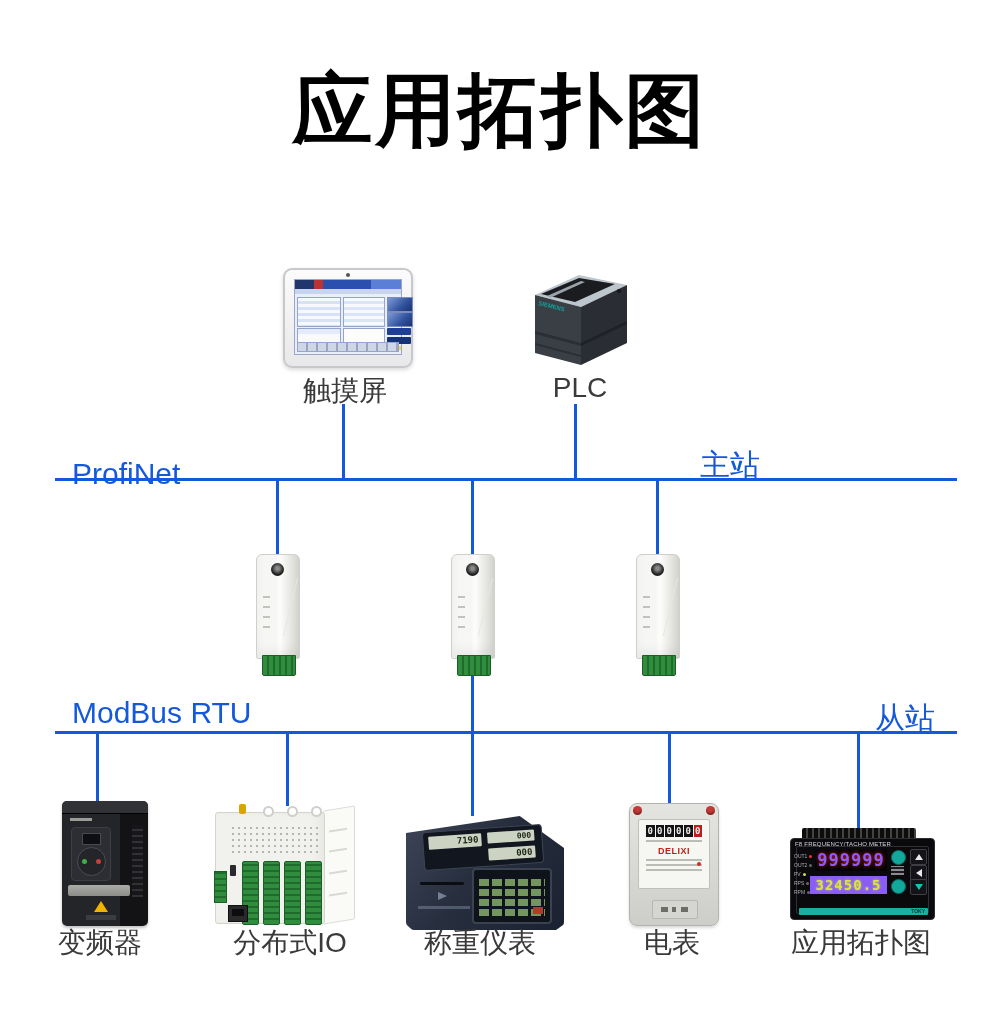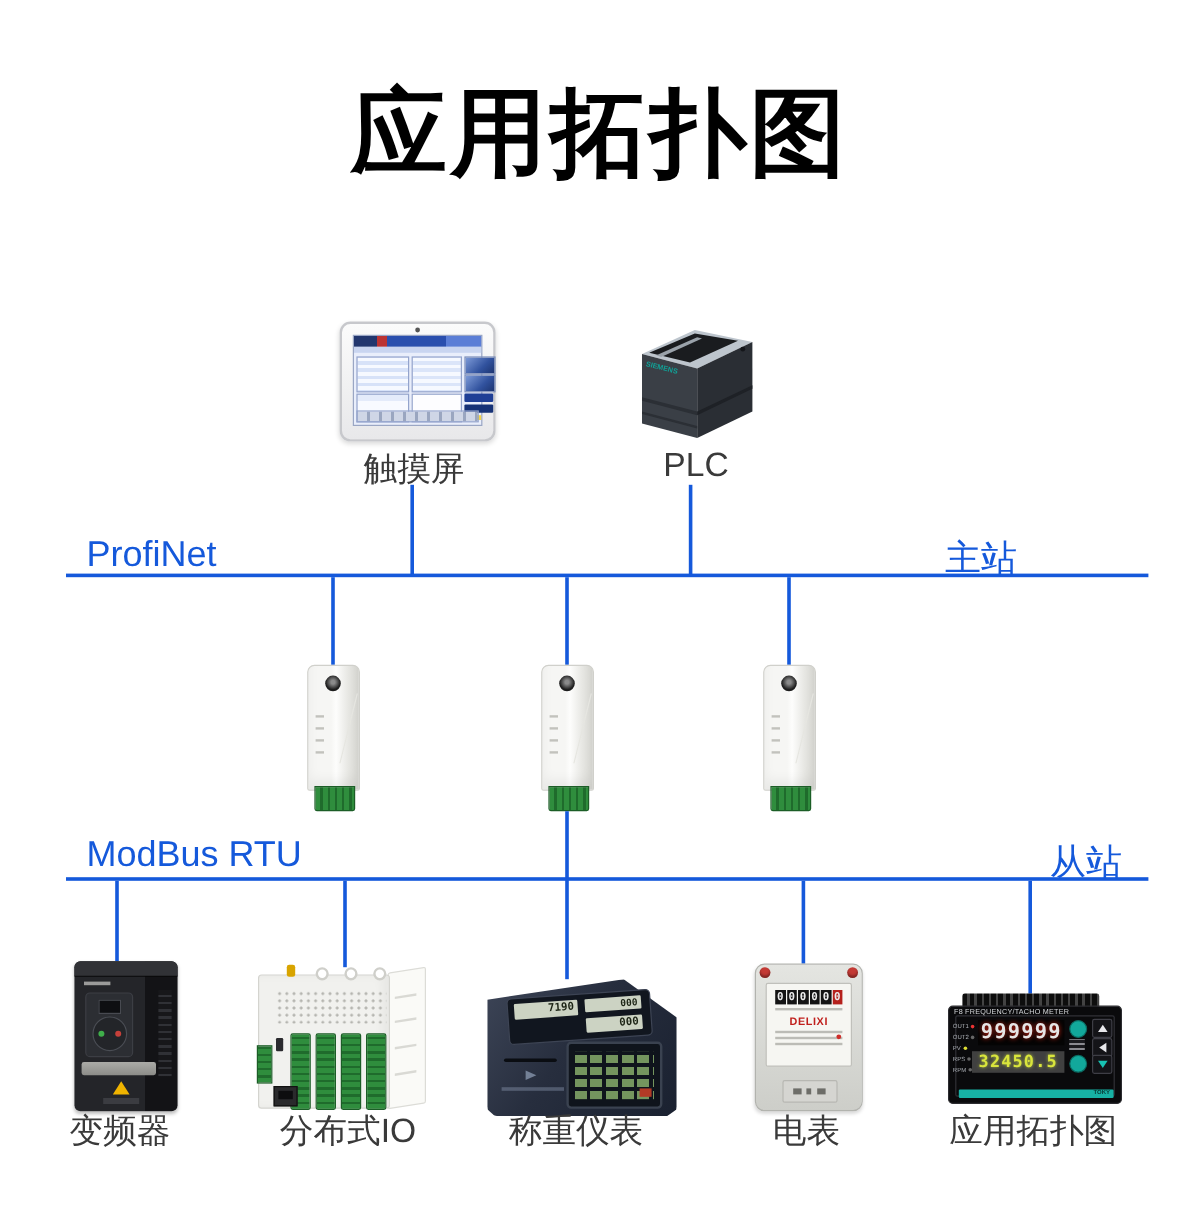--- a/index.html
+++ b/index.html
@@ -134,23 +134,23 @@
            background:repeating-linear-gradient(90deg,#0d0d0d 0 4px,#434343 4px 6px);}
   .pm-case{position:absolute;left:0;top:10px;right:0;height:80px;background:#0a0a0c;
            border:1px solid #2c2c30;border-radius:4px;}
   .pm-inner{position:absolute;left:5px;top:7px;right:5px;bottom:5px;border:1px solid #303036;border-radius:2px;}
   .pm-head{position:absolute;left:4px;top:2px;color:#d4d7da;font-size:6px;letter-spacing:.2px;white-space:nowrap;}
   .pm-side{position:absolute;left:3px;top:13px;color:#a9adb3;font-size:5px;line-height:9px;}
   .pm-side b{display:block;font-weight:400;white-space:nowrap;}
   .pm-side .d{display:inline-block;width:3px;height:3px;border-radius:50%;background:#666;margin-left:2px;}
   .pm-side .red{background:#e33;} .pm-side .ylw{background:#dd3;}
   .pm-d1{position:absolute;left:24px;top:11px;width:72px;height:21px;background:#040404;
-         color:#e5e5e5;font:700 17px/21px "DejaVu Sans Mono",monospace;letter-spacing:1px;
+         color:#8b5cf6;font:700 17px/21px "DejaVu Sans Mono",monospace;letter-spacing:1px;
          text-align:center;text-shadow:0 0 4px rgba(255,40,20,.8);}
-  .pm-d2{position:absolute;left:19px;top:37px;width:77px;height:18px;background:#404040;
+  .pm-d2{position:absolute;left:19px;top:37px;width:77px;height:18px;background:#8b5cf6;
          color:#d9e53c;font:700 14px/18px "DejaVu Sans Mono",monospace;letter-spacing:1px;
          text-align:center;text-shadow:0 0 3px rgba(210,230,60,.8);}
   .pm-circle{position:absolute;width:13px;height:13px;border-radius:50%;background:#12a89b;border:1px solid #0b6b62;}
   .pm-bars{position:absolute;left:100px;top:27px;width:13px;height:9px;
            background:repeating-linear-gradient(0deg,#8a8a90 0 2px,#1a1a1e 2px 4px);}
   .pm-sq{position:absolute;width:15px;height:14px;background:#141418;border:1px solid #3e3e46;border-radius:2px;}
   .pm-sq i{position:absolute;left:50%;top:50%;width:0;height:0;transform:translate(-50%,-50%);}
   .pm-up i{border-left:4px solid transparent;border-right:4px solid transparent;border-bottom:6px solid #e8e8ec;}
   .pm-lf i{border-top:4px solid transparent;border-bottom:4px solid transparent;border-right:6px solid #e8e8ec;}
   .pm-dn i{border-left:4px solid transparent;border-right:4px solid transparent;border-top:6px solid #17c2b2;}
@@ -197,22 +197,22 @@
     </svg>
   </div>
 
   <div class="devlabel" style="left:285px;top:372px;width:120px;">触摸屏</div>
   <div class="devlabel" style="left:527px;top:372px;width:106px;">PLC</div>
 
   <div class="vline" style="left:342px;top:404px;height:75px;"></div>
   <div class="vline" style="left:574px;top:404px;height:75px;"></div>
 
   <div class="hline" style="left:55px;top:478px;width:902px;"></div>
-  <div class="buslabel" style="left:72px;top:446px;">ProfiNet</div>
-  <div class="buslabel" style="left:700px;top:445px;width:235px;text-align:center;">主站</div>
+  <div class="buslabel" style="left:72px;top:457px;">ProfiNet</div>
+  <div class="buslabel" style="left:700px;top:445px;width:235px;text-align:left;">主站</div>
 
   <div class="vline" style="left:276px;top:481px;height:73px;"></div>
   <div class="vline" style="left:471px;top:481px;height:73px;"></div>
   <div class="vline" style="left:656px;top:481px;height:73px;"></div>
 
   <div class="dev module" style="left:254px;top:554px;">
     <div class="m-body"></div>
     <div class="m-ant"></div>
     <div class="m-seam"></div>
     <div class="m-led" style="top:42px;"></div>

